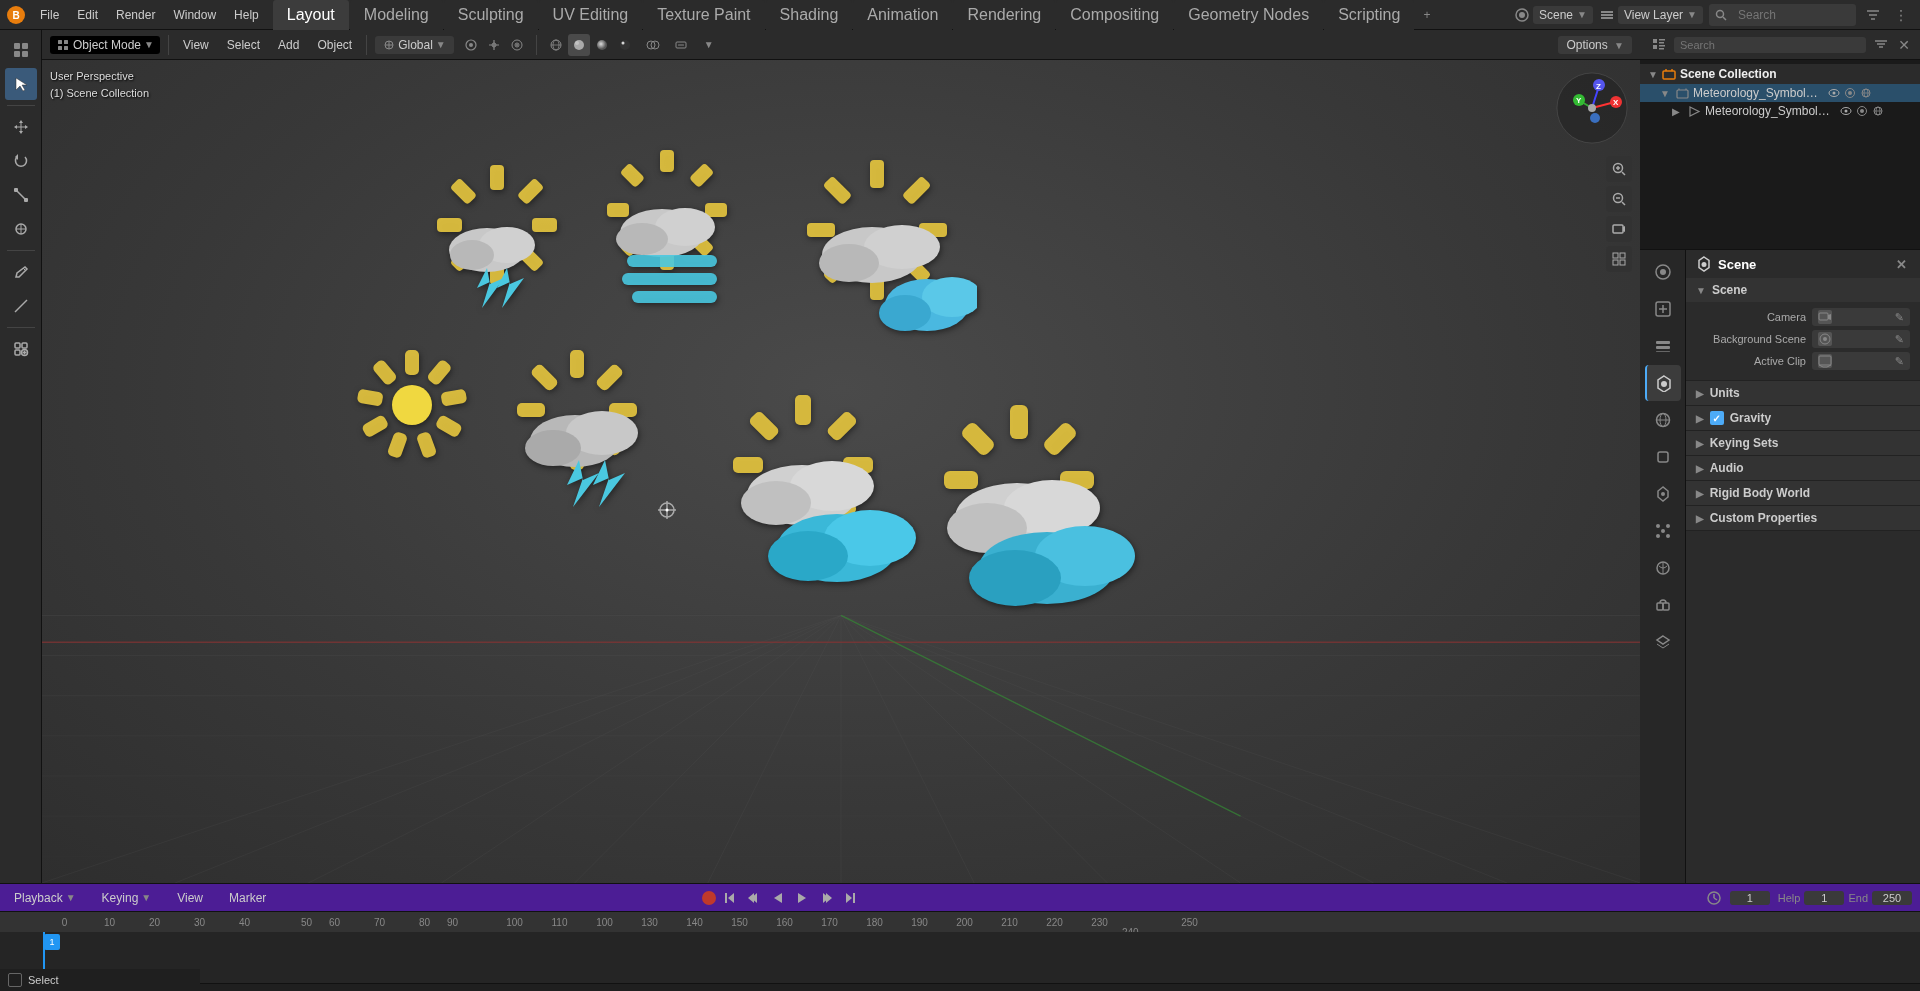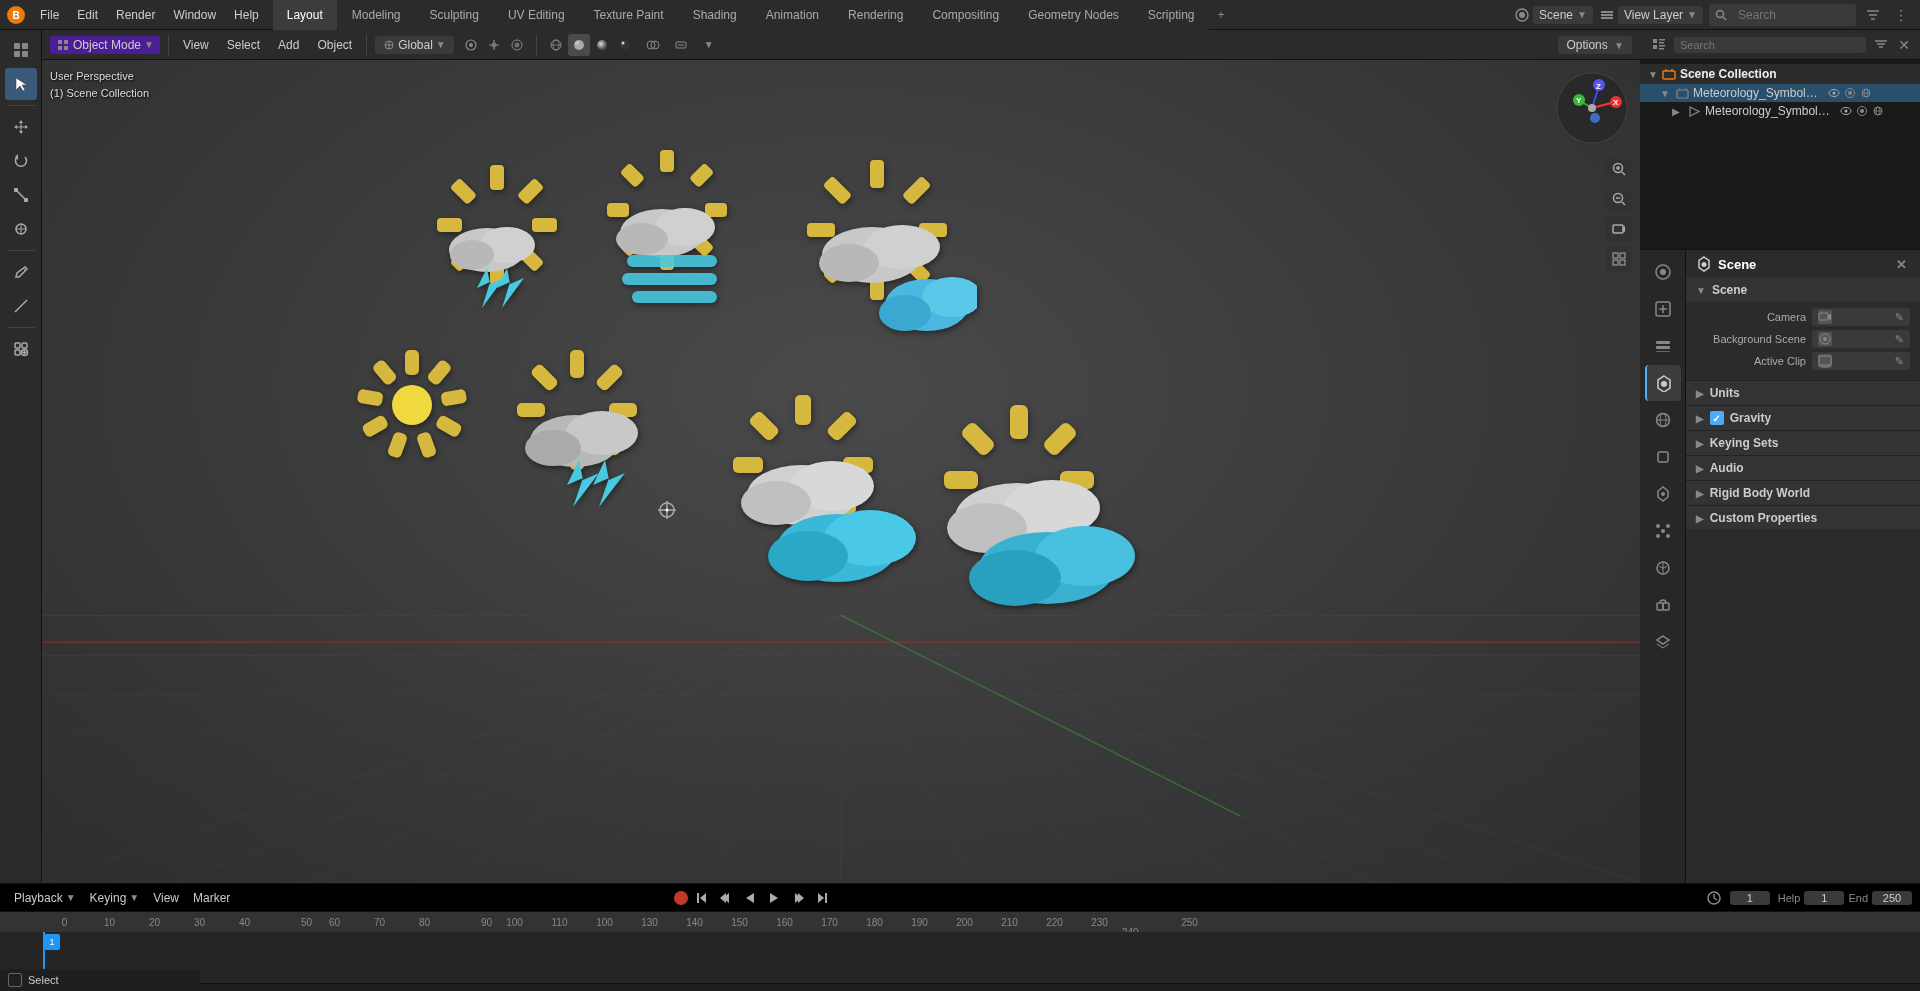--- a/index.html
+++ b/index.html
@@ -47,21 +47,21 @@
       align-items: stretch;
       height: 30px;
       flex: 1;
       gap: 1px;
     }
     .workspace-tab {
       padding: 0 14px;
       display: flex;
       align-items: center;
       cursor: pointer;
-      font-size: 12px;
+      font-size: 16px;
       color: #aaa;
       border-radius: 3px 3px 0 0;
       background: #2b2b2b;
     }
     .workspace-tab.active {
       background: #3c3c3c;
       color: #fff;
     }
     .workspace-tab-add {
       display: flex;
@@ -159,21 +159,21 @@
       display: flex;
       align-items: center;
       padding: 0 8px;
       gap: 6px;
       border-bottom: 1px solid #111;
     }
     .viewport-mode-btn {
       display: flex;
       align-items: center;
       gap: 3px;
-      background: #4c1d95;
+      background: #000000;
       border-radius: 3px;
       padding: 2px 6px;
       cursor: pointer;
       font-size: 12px;
     }
     .header-btn {
       display: flex;
       align-items: center;
       gap: 2px;
       padding: 2px 6px;
@@ -434,25 +434,25 @@
     
     #timeline {
       height: 100px;
       background: #2b2b2b;
       border-top: 1px solid #111;
       display: flex;
       flex-direction: column;
     }
     .timeline-header {
       height: 28px;
-      background: #000000;
+      background: #4c1d95;
       display: flex;
       align-items: center;
       padding: 0 8px;
-      gap: 2px;
+      gap: 14px;
       border-bottom: 1px solid #111;
     }
     .timeline-btn {
       display: flex;
       align-items: center;
       gap: 3px;
       padding: 2px 6px;
       cursor: pointer;
       border-radius: 3px;
       font-size: 12px;
@@ -1505,21 +1505,21 @@
       <div style="display:flex;align-items:center;padding-left:42px;">
         <span style="font-size:10px;color:#888;min-width:45px;text-align:center;">0</span>
         <span style="font-size:10px;color:#888;min-width:45px;text-align:center;">10</span>
         <span style="font-size:10px;color:#888;min-width:45px;text-align:center;">20</span>
         <span style="font-size:10px;color:#888;min-width:45px;text-align:center;">30</span>
         <span style="font-size:10px;color:#888;min-width:45px;text-align:center;">40</span>
         <span style="font-size:10px;color:#888;min-width:45px;text-align:right;">50</span>
         <span style="font-size:10px;color:#888;min-width:45px;text-align:center;">60</span>
         <span style="font-size:10px;color:#888;min-width:45px;text-align:center;">70</span>
         <span style="font-size:10px;color:#888;min-width:45px;text-align:center;">80</span>
-        <span style="font-size:10px;color:#888;min-width:45px;text-align:right;">90</span>
+        <span style="font-size:10px;color:#888;min-width:45px;text-align:left;">90</span>
         <span style="font-size:10px;color:#888;min-width:45px;text-align:center;">100</span>
         <span style="font-size:10px;color:#888;min-width:45px;text-align:center;">110</span>
         <span style="font-size:10px;color:#888;min-width:45px;text-align:center;">100</span>
         <span style="font-size:10px;color:#888;min-width:45px;text-align:center;">130</span>
         <span style="font-size:10px;color:#888;min-width:45px;text-align:center;">140</span>
         <span style="font-size:10px;color:#888;min-width:45px;text-align:center;">150</span>
         <span style="font-size:10px;color:#888;min-width:45px;text-align:center;">160</span>
         <span style="font-size:10px;color:#888;min-width:45px;text-align:center;">170</span>
         <span style="font-size:10px;color:#888;min-width:45px;text-align:center;">180</span>
         <span style="font-size:10px;color:#888;min-width:45px;text-align:center;">190</span>

